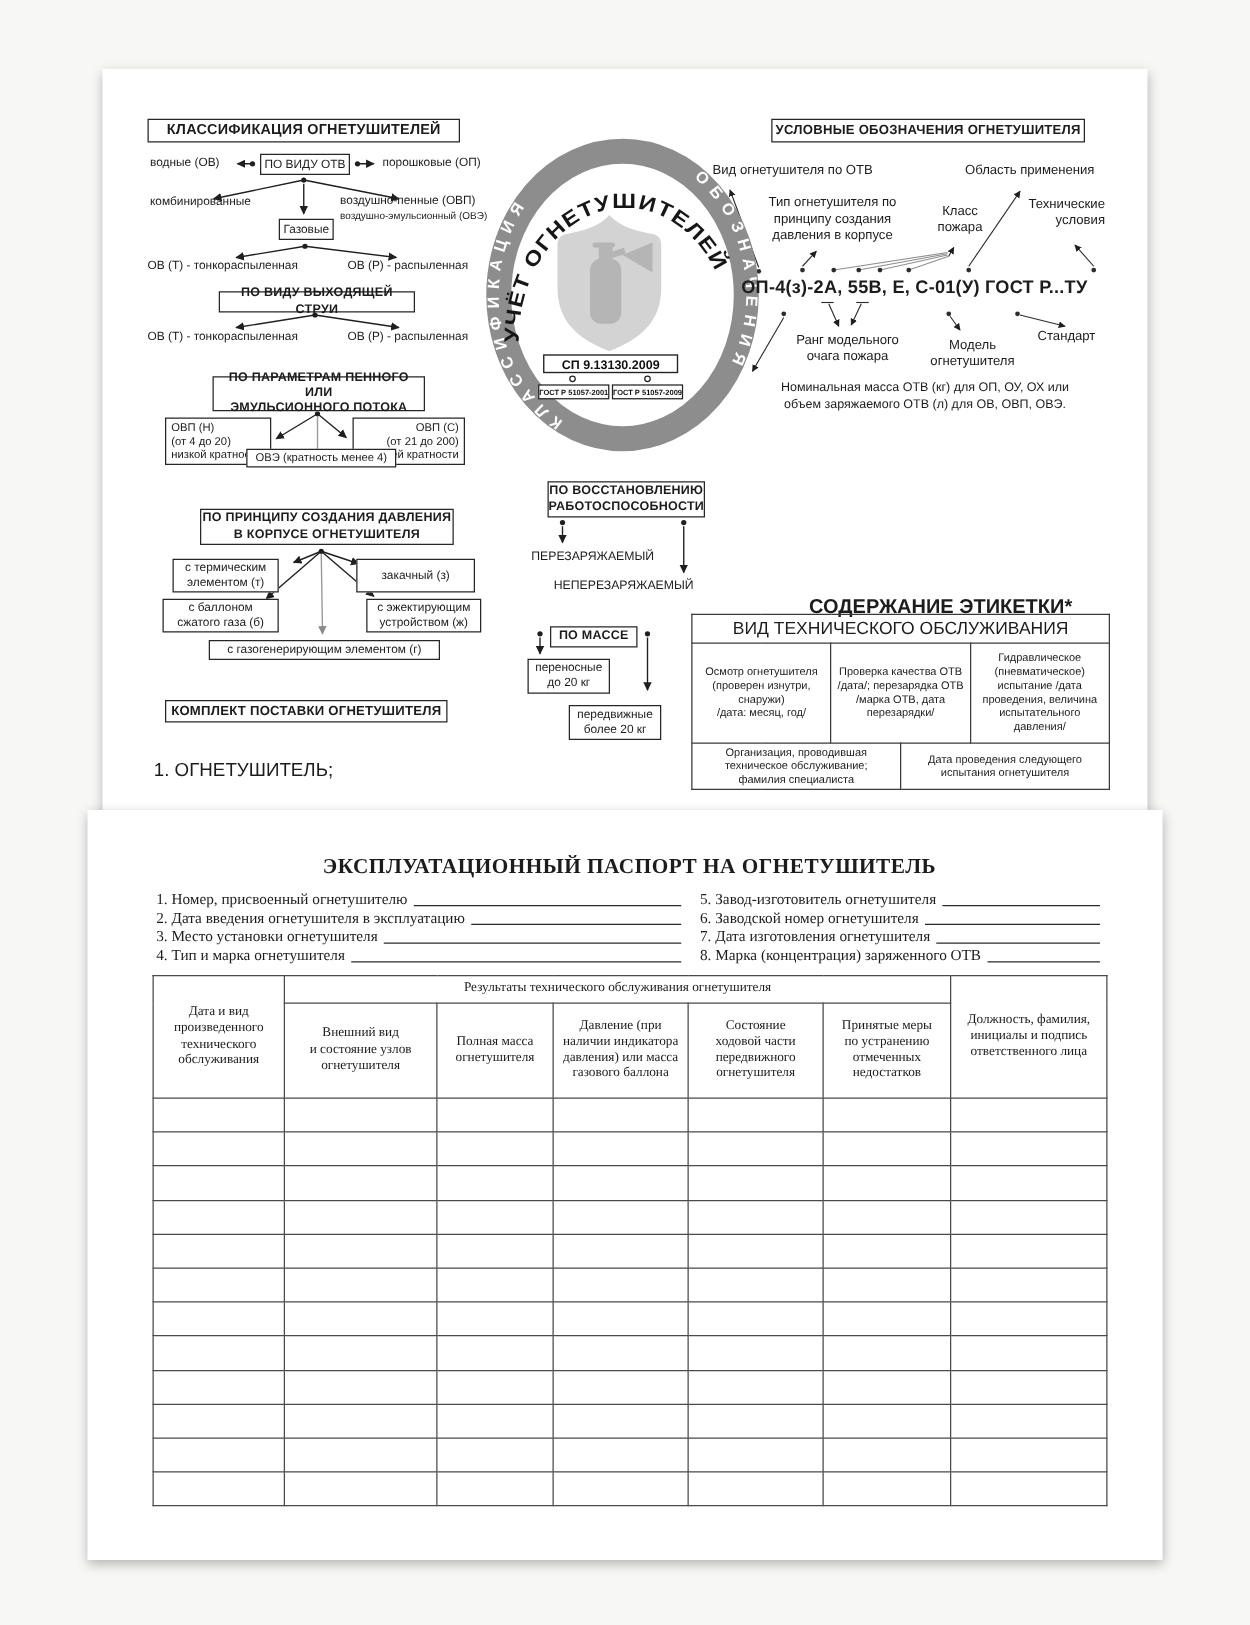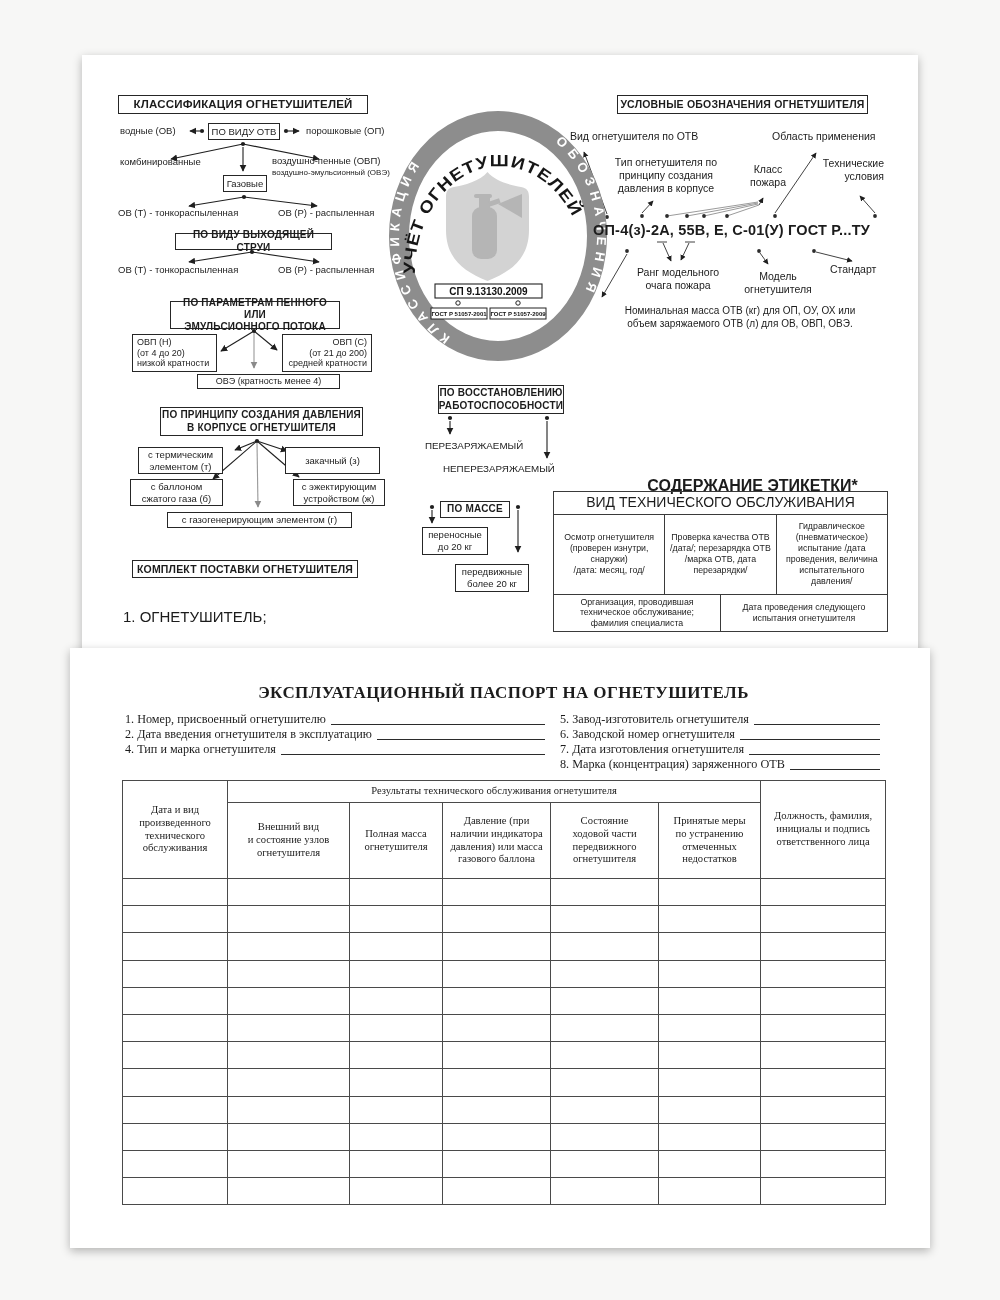--- a/index.html
+++ b/index.html
@@ -131,21 +131,21 @@
   <div class="txt" style="left:36px;top:209px;">ОВ (Т) - тонкораспыленная</div>
   <div class="txt" style="left:196px;top:209px;">ОВ (Р) - распыленная</div>
   <div class="tbox" style="left:88px;top:246px;width:170px;height:28px;">ПО ПАРАМЕТРАМ ПЕННОГО ИЛИ
 ЭМУЛЬСИОННОГО ПОТОКА</div>
   <div class="box" style="left:50px;top:279px;width:85px;height:38px;justify-content:flex-start;text-align:left;padding-left:4px;font-size:9px;">ОВП (Н)
 (от 4 до 20)
 низкой кратности</div>
   <div class="box" style="left:200px;top:279px;width:90px;height:38px;justify-content:flex-end;text-align:right;padding-right:4px;font-size:9px;">ОВП (С)
 (от 21 до 200)
 средней кратности</div>
-  <div class="box" style="left:115px;top:319px;width:143px;height:15px;font-size:9px;">ОВЭ (кратность менее 4)</div>
+  <div class="box" style="left:115px;top:304px;width:120px;height:15px;font-size:9px;">ОВЭ (кратность менее 4)</div>
   <div class="tbox" style="left:78px;top:352px;width:203px;height:29px;">ПО ПРИНЦИПУ СОЗДАНИЯ ДАВЛЕНИЯ
 В КОРПУСЕ ОГНЕТУШИТЕЛЯ</div>
   <div class="box" style="left:56px;top:392px;width:85px;height:27px;">с термическим
 элементом (т)</div>
   <div class="box" style="left:203px;top:392px;width:95px;height:27px;">закачный (з)</div>
   <div class="box" style="left:48px;top:424px;width:93px;height:27px;">с баллоном
 сжатого газа (б)</div>
   <div class="box" style="left:211px;top:424px;width:92px;height:27px;">с эжектирующим
 устройством (ж)</div>
   <div class="box" style="left:85px;top:457px;width:185px;height:16px;">с газогенерирующим элементом (г)</div>
@@ -250,20 +250,24 @@
   <div class="abs" style="left:55px;top:64px;width:420px;">
     <div class="frow">
         <span>1. Номер, присвоенный огнетушителю</span>
         <span class="fline"></span>
       </div>
     <div class="frow">
         <span>2. Дата введения огнетушителя в эксплуатацию</span>
         <span class="fline"></span>
       </div>
     <div class="frow">
+        <span>3. Место установки огнетушителя</span>
+        <span class="fline"></span>
+      </div>
+    <div class="frow">
         <span>4. Тип и марка огнетушителя</span>
         <span class="fline"></span>
       </div>
   </div>
   <div class="abs" style="left:490px;top:64px;width:320px;">
     <div class="frow">
         <span>5. Завод-изготовитель огнетушителя</span>
         <span class="fline"></span>
       </div>
     <div class="frow">

